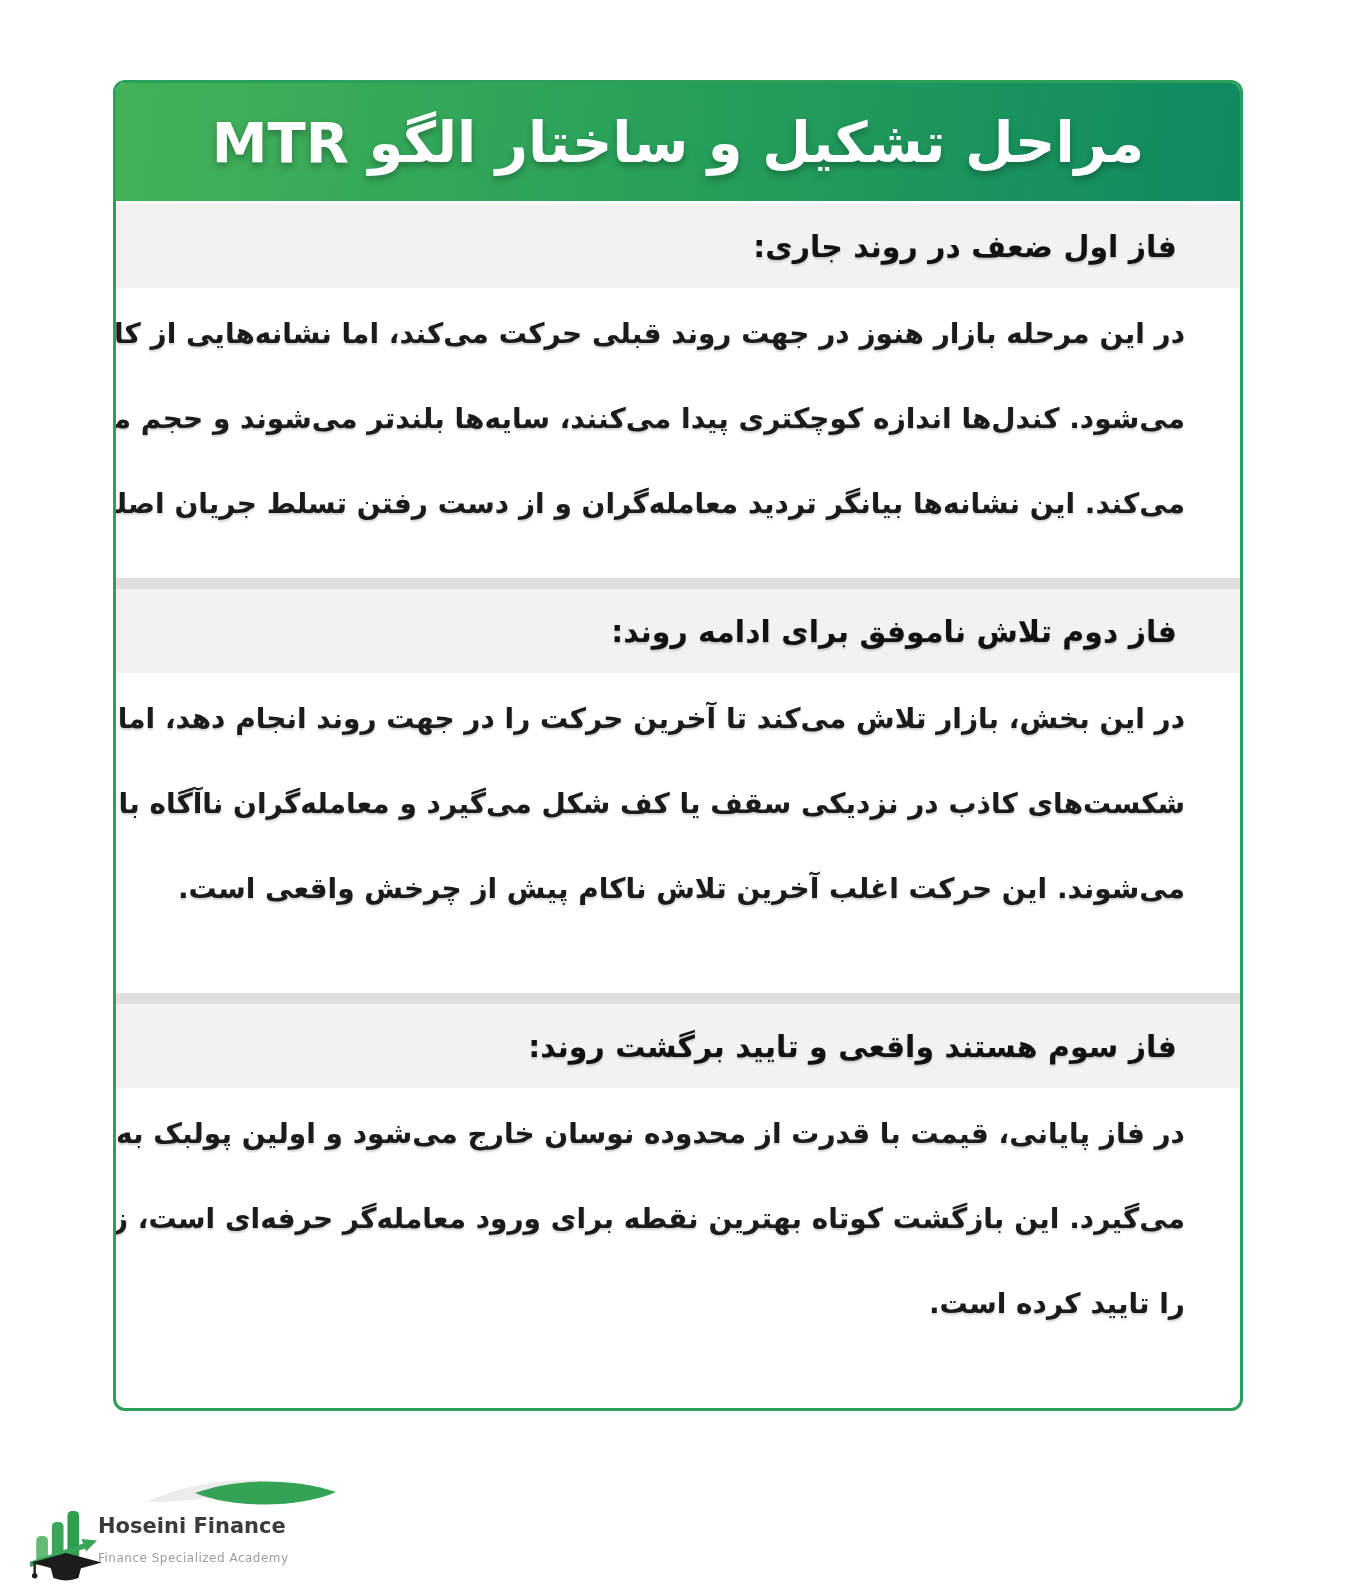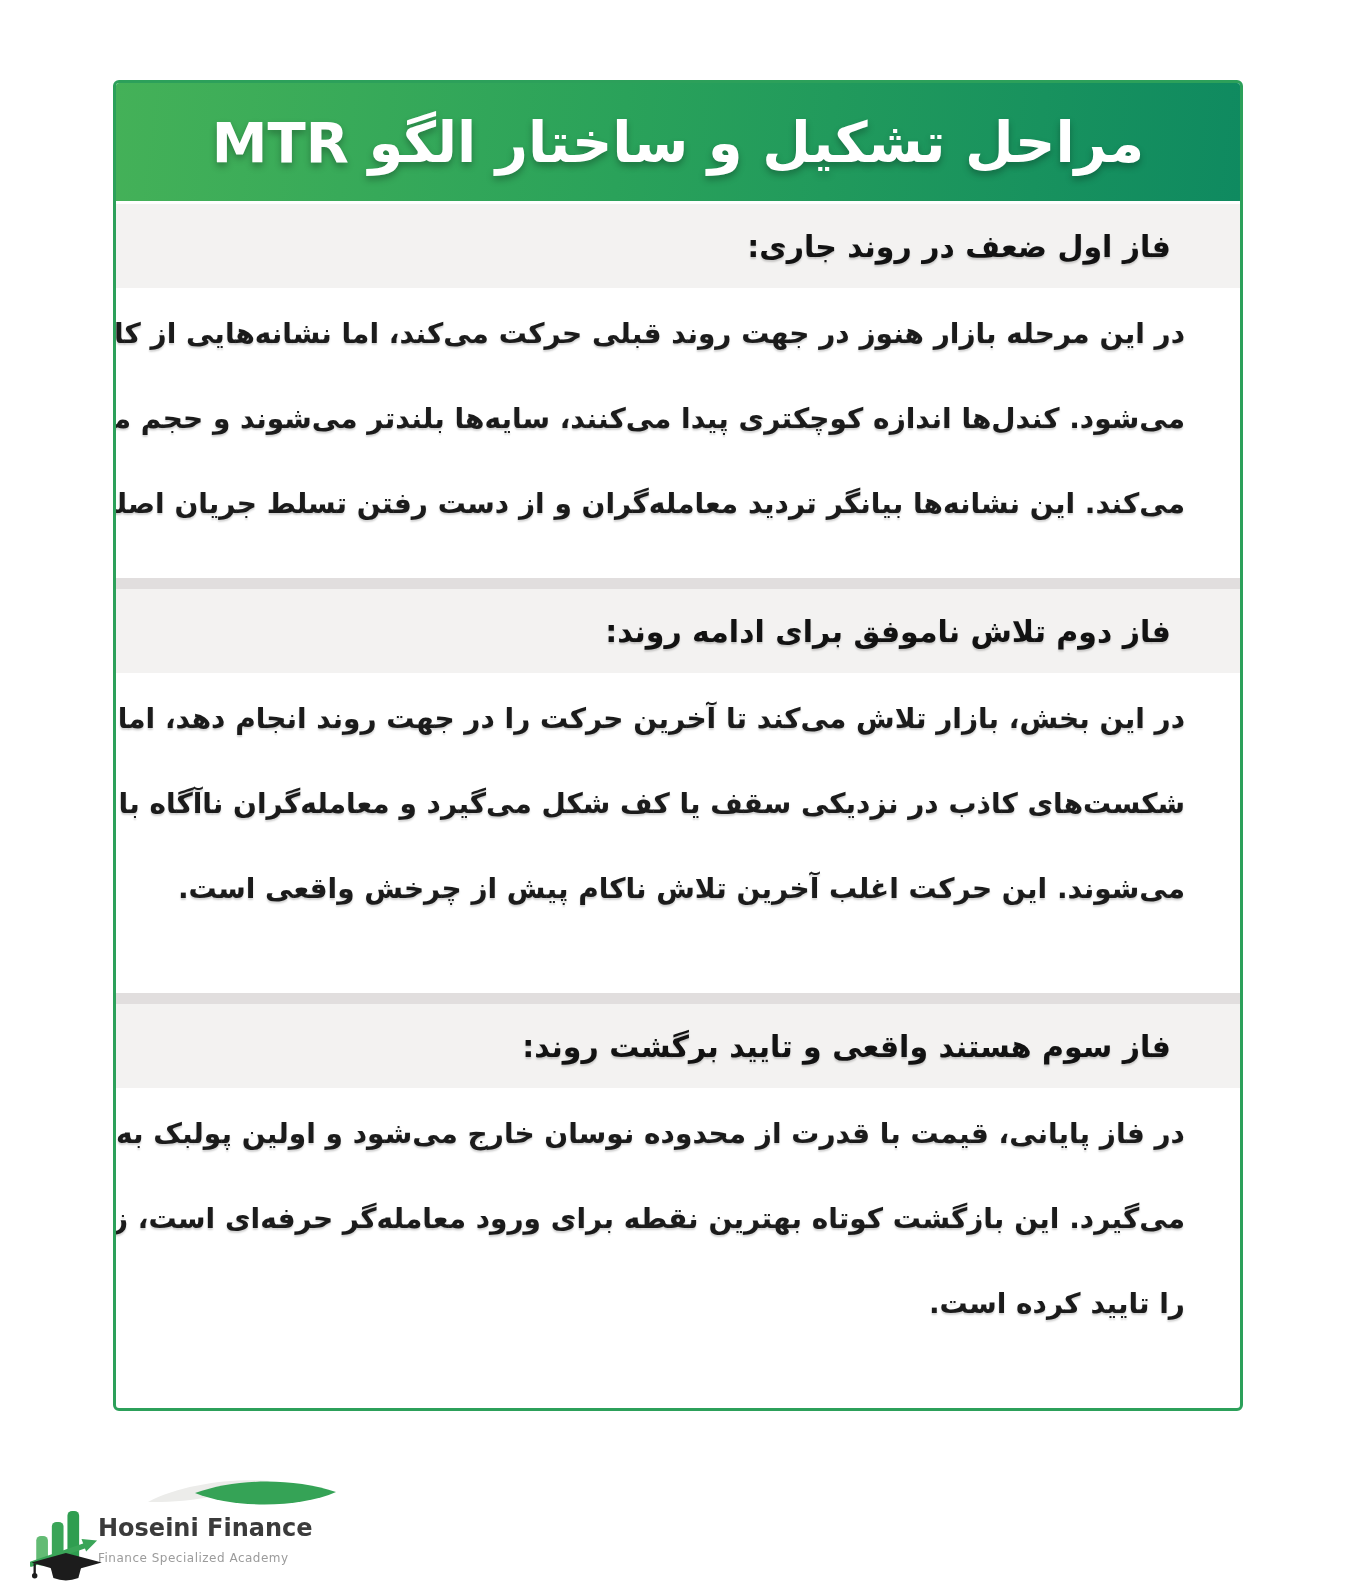--- a/index.html
+++ b/index.html
@@ -19,21 +19,21 @@
   
   .card {
     position: absolute;
     left: 113px;
     top: 80px;
     width: 1130px;
     height: 1331px;
     box-sizing: border-box;
     background: #ffffff;
     border: 3px solid #2ca05a;
-    border-radius: 6px;
+    border-radius: 12px;
     overflow: hidden;
   }
   .card-header {
     height: 118px;
     background: linear-gradient(97deg, #44b158 0%, #2aa25a 45%, #0f8a60 100%);
     display: flex;
     align-items: center;
     justify-content: center;
   }
   .card-title {
@@ -51,21 +51,21 @@
   .sec-head {
     height: 84px;
     background: #f3f2f1;
     display: flex;
     align-items: center;
     padding: 0 55px;
     box-sizing: border-box;
     direction: rtl;
   }
   .sec-head h2 {
-    margin: 14px;
+    margin: 8px;
     font-size: 30px;
     font-weight: bold;
     color: #121212;
     text-shadow: 0 2px 2px rgba(0,0,0,0.18);
     white-space: nowrap;
   }
 
   .divider {
     height: 11px;
     background: #e1dede;
@@ -107,21 +107,21 @@
     position: absolute;
     left: 0px;
     top: 28px;
     width: 78px;
     height: 82px;
   }
   .brand-name {
     position: absolute;
     left: 68px;
     top: 42px;
-    font-size: 24px;
+    font-size: 21px;
     font-weight: bold;
     color: #3b3b3b;
     white-space: nowrap;
   }
   .brand-tagline {
     position: absolute;
     left: 68px;
     top: 79px;
     font-size: 12px;
     font-weight: normal;

